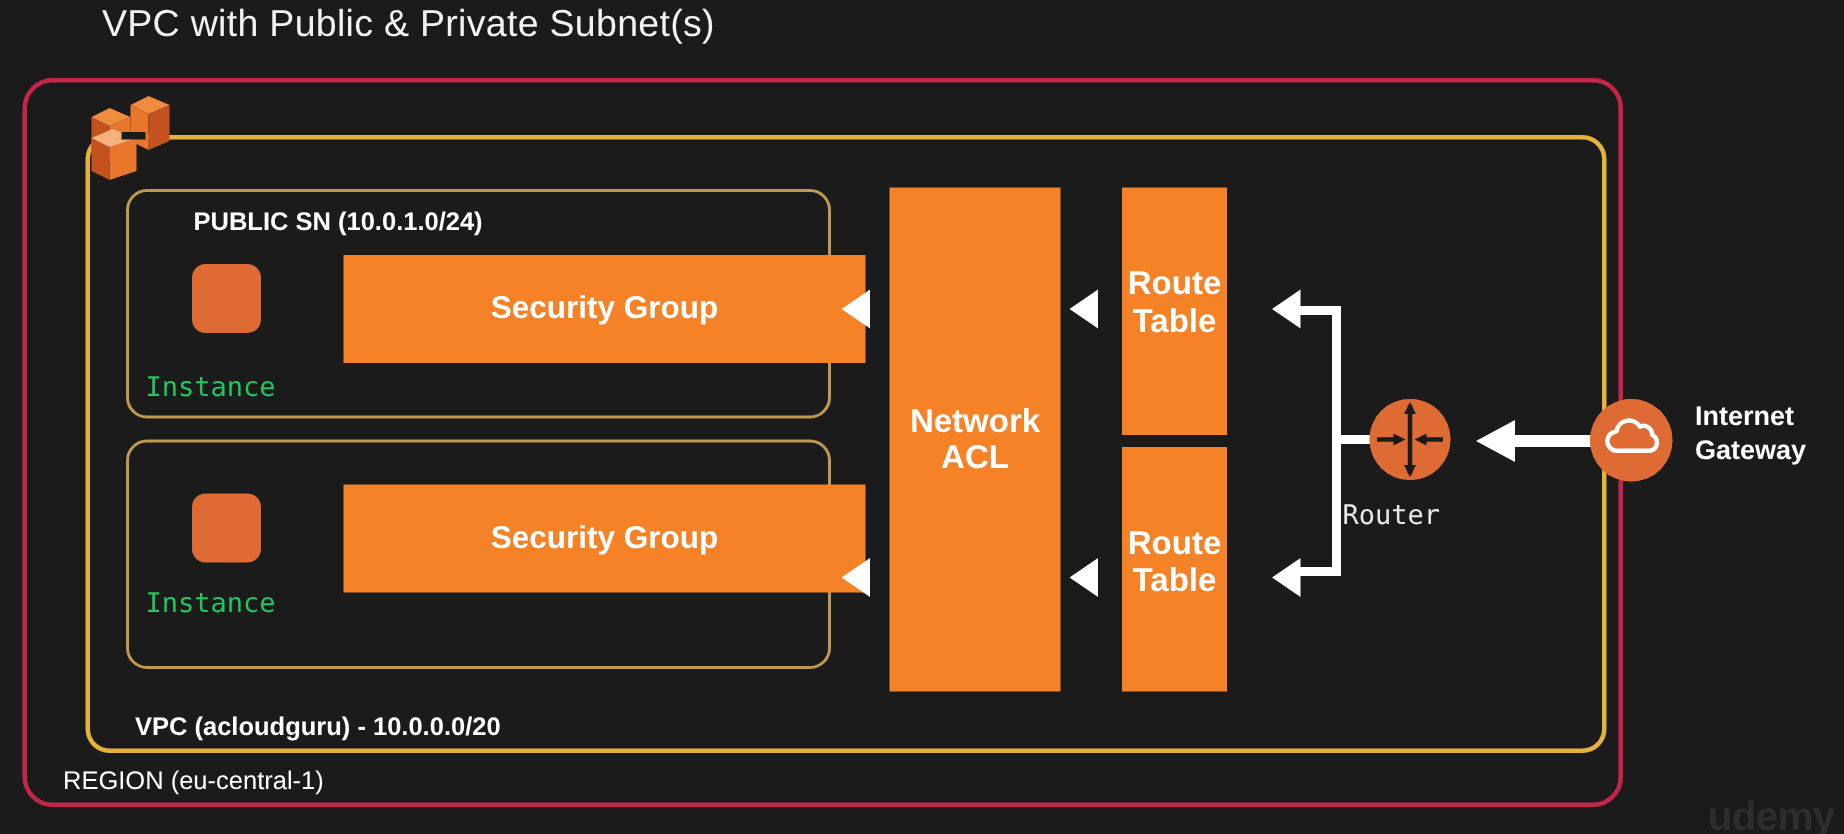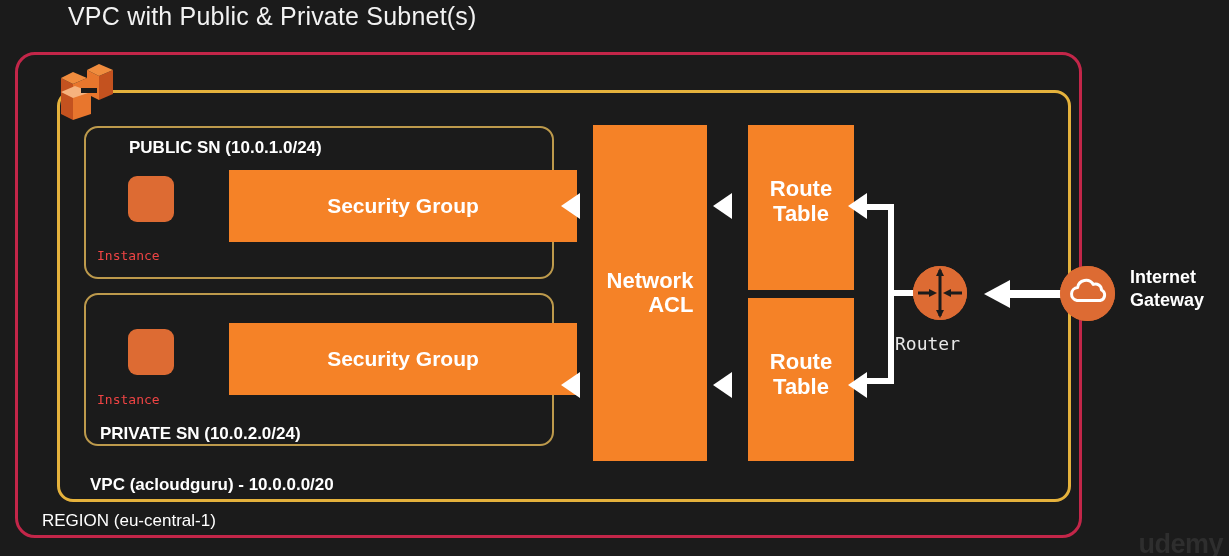--- a/index.html
+++ b/index.html
@@ -101,22 +101,22 @@
     height: 46px;
     background: #dd6b33;
     border-radius: 9px;
   }
   .instance-icon.public  { left: 128px; top: 176px; }
   .instance-icon.private { left: 128px; top: 329px; }
 
   .instance-label {
     position: absolute;
     font-family: "DejaVu Sans Mono", "Liberation Mono", monospace;
-    font-size: 13px;
-    color: #ef4444;
+    font-size: 18px;
+    color: #22c55e;
     white-space: nowrap;
   }
   .instance-label.public  { left: 97px; top: 248px; }
   .instance-label.private { left: 97px; top: 392px; }
 
   
   .security-group {
     position: absolute;
     left: 229px;
     width: 348px;
@@ -136,32 +136,32 @@
   .network-acl {
     position: absolute;
     left: 593px;
     top: 125px;
     width: 114px;
     height: 336px;
     background: #f58227;
     display: flex;
     align-items: center;
     justify-content: center;
-    text-align: right;
+    text-align: center;
     color: #ffffff;
     font-size: 22px;
     font-weight: bold;
     line-height: 1.1;
   }
 
   
   .route-table {
     position: absolute;
     left: 748px;
-    width: 106px;
+    width: 70px;
     background: #f58227;
     color: #ffffff;
     font-size: 22px;
     font-weight: bold;
     text-align: center;
     line-height: 1.12;
     padding-top: 52px;
     box-sizing: border-box;
   }
   .route-table.top    { top: 125px; height: 165px; }
@@ -322,21 +322,20 @@
 
   <div class="subnet public"></div>
   <div class="subnet-label public">PUBLIC SN (10.0.1.0/24)</div>
   <div class="instance-icon public"></div>
   <div class="instance-label public">Instance</div>
   <div class="security-group public">
     <span>Security Group</span>
   </div>
 
   <div class="subnet private"></div>
-  <div class="subnet-label private">PRIVATE SN (10.0.2.0/24)</div>
   <div class="instance-icon private"></div>
   <div class="instance-label private">Instance</div>
   <div class="security-group private">
     <span>Security Group</span>
   </div>
 
   <div class="network-acl">
     <div>
       <div>Network</div>
       <div>ACL</div>

